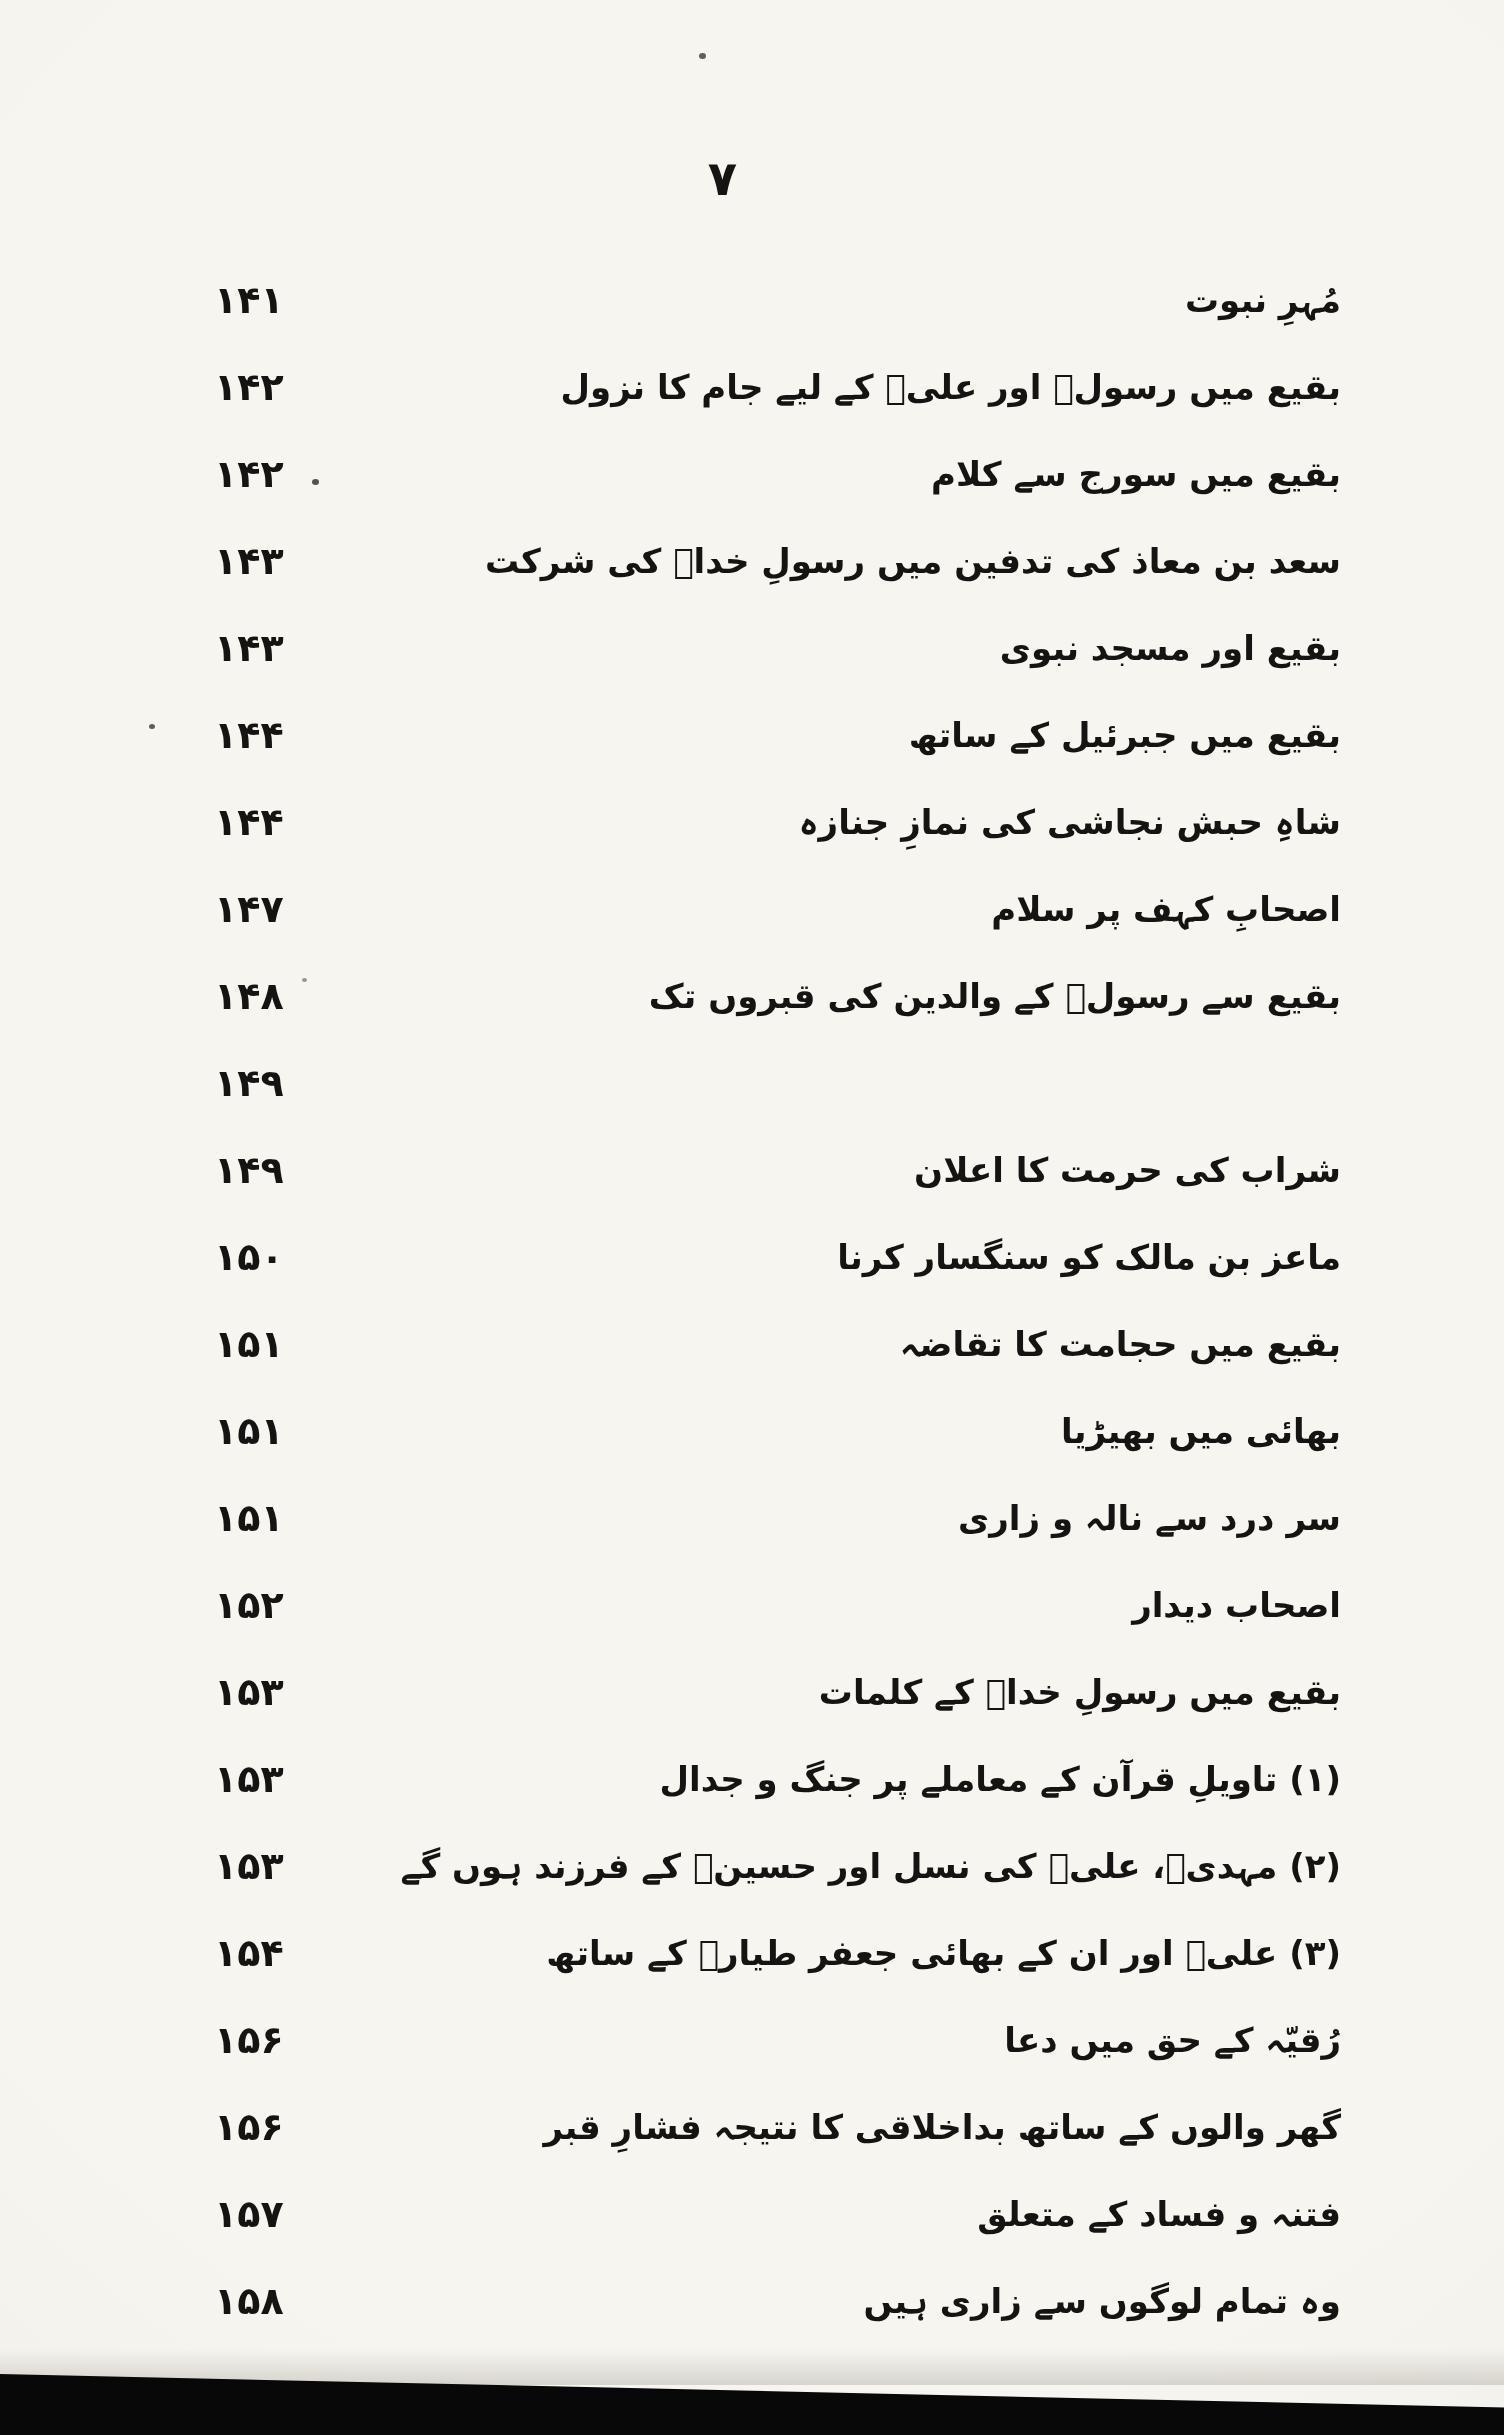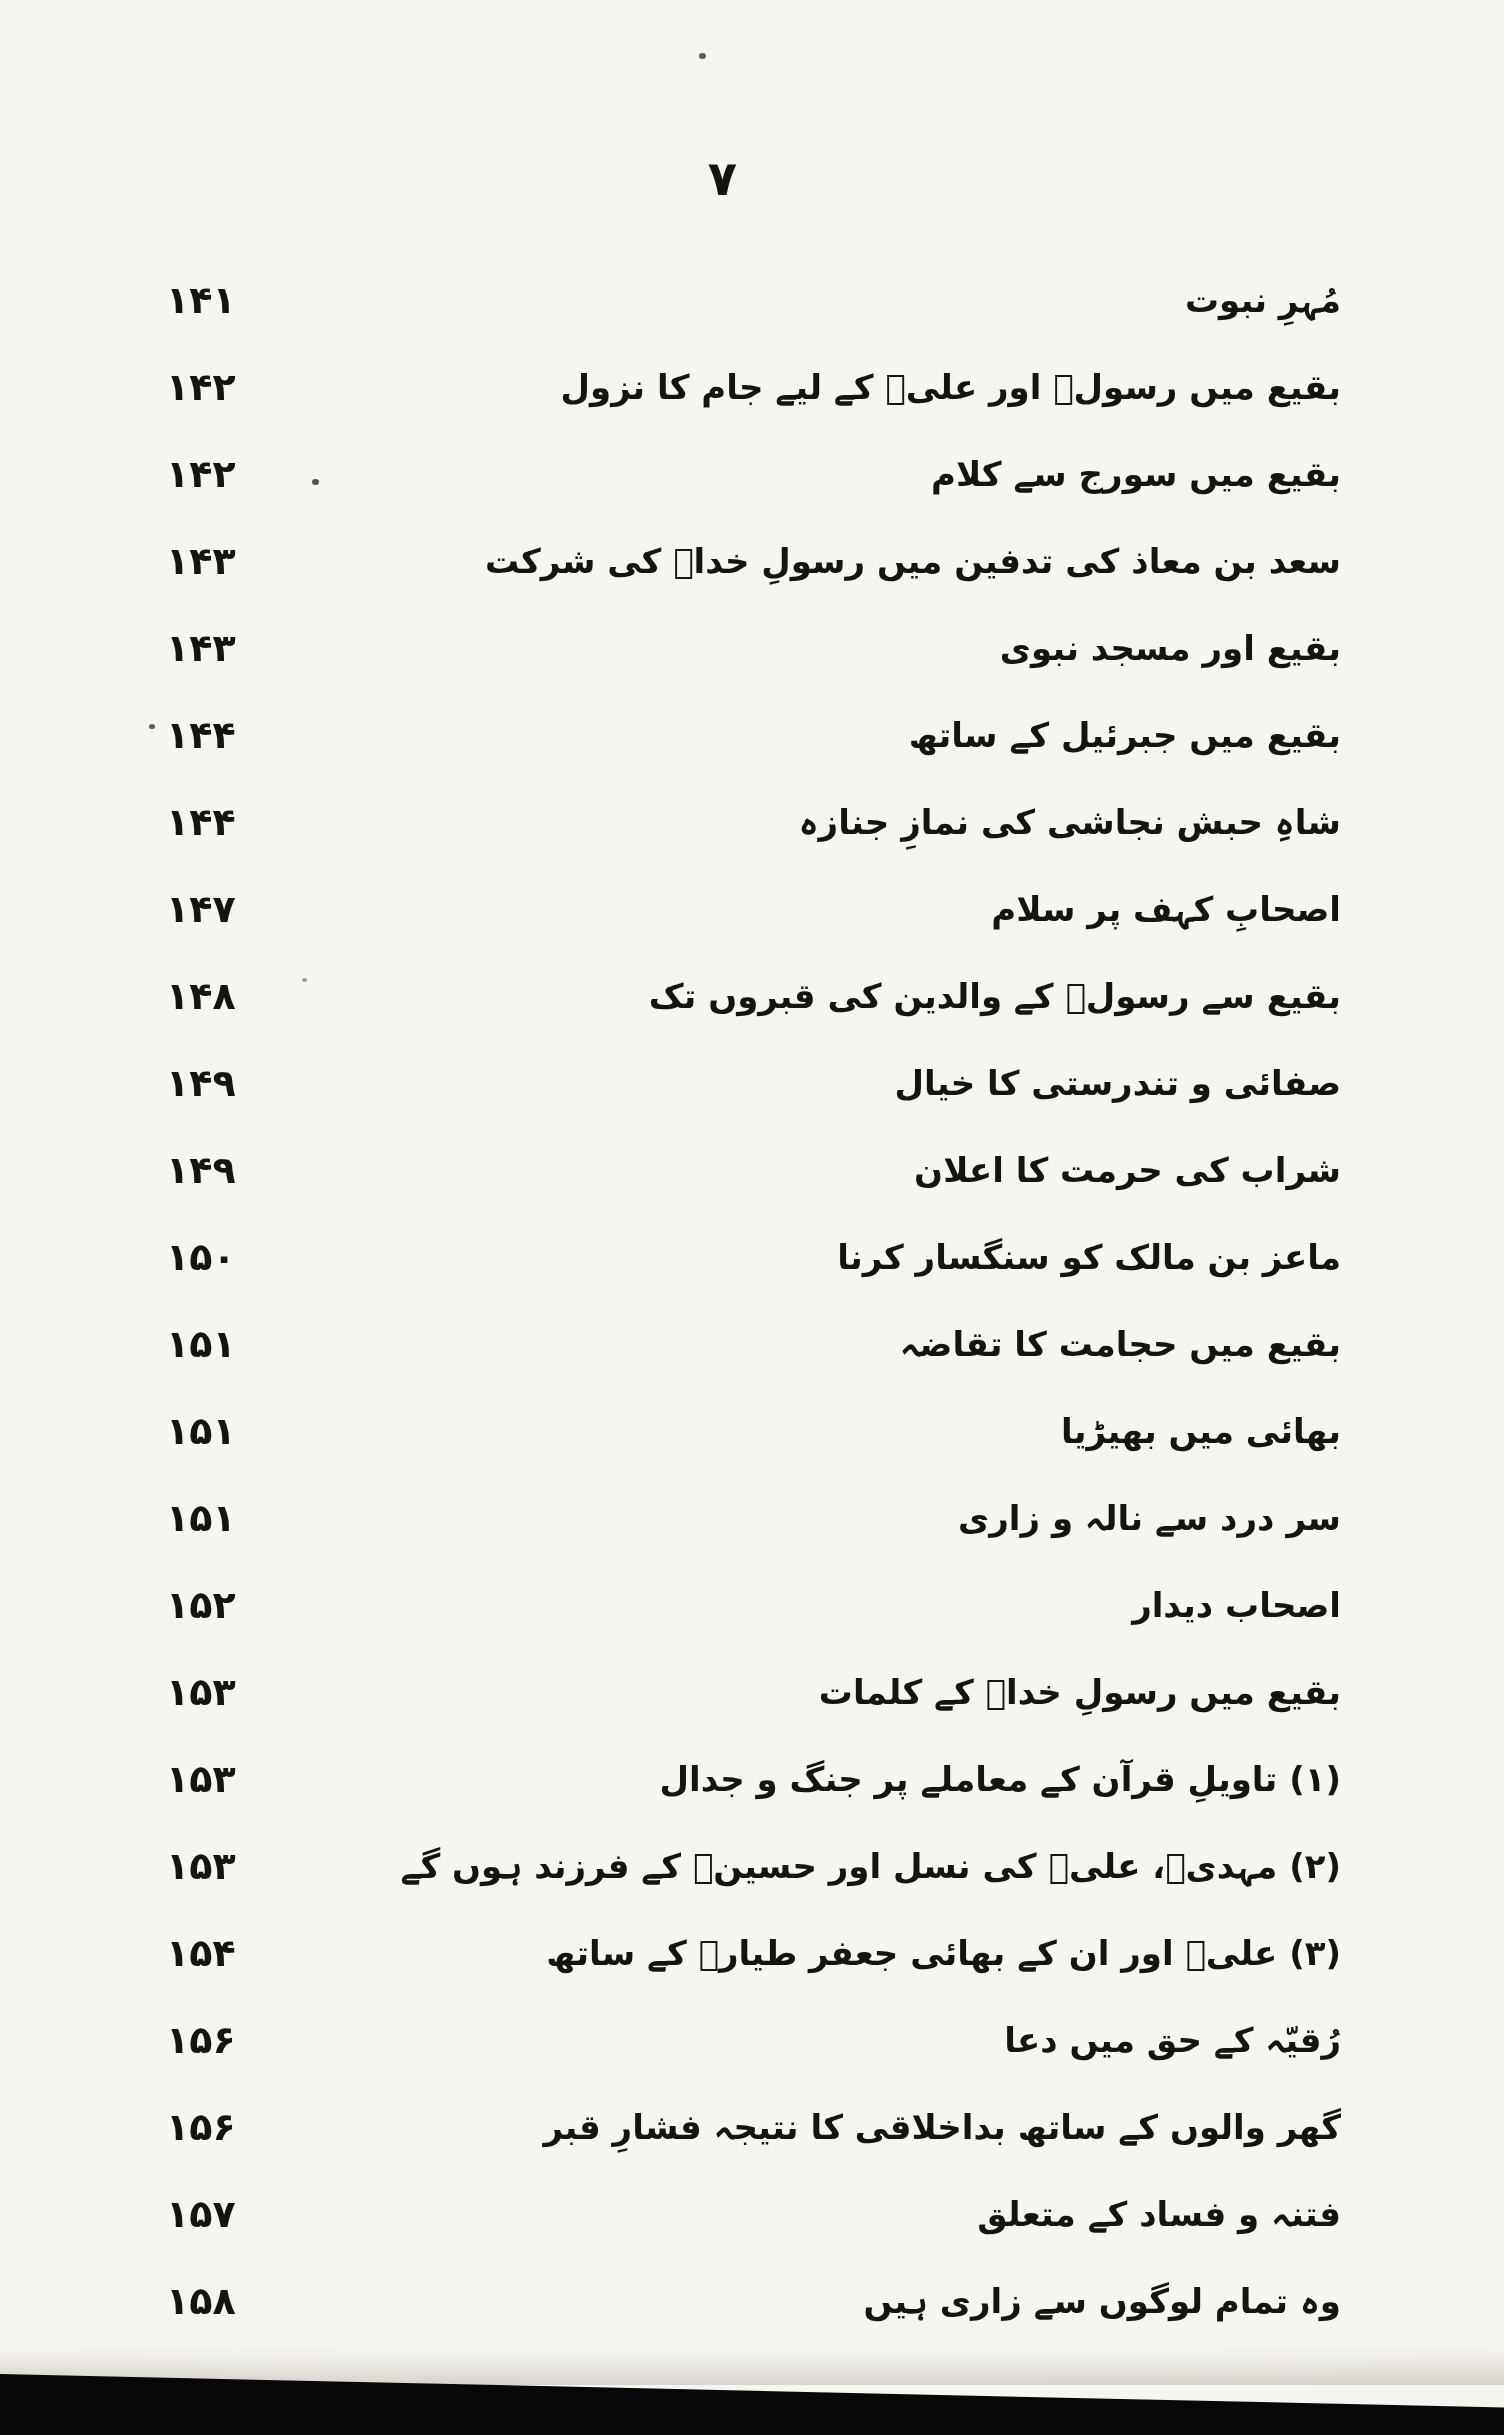--- a/index.html
+++ b/index.html
@@ -30,20 +30,21 @@
     text-align:center;
     font-size:48px;
     font-weight:bold;
     color:var(--ink);
   }
   .toc{
     position:absolute;
     top:256px;
     left:0;
     right:0;
+    padding-left:48px;
   }
   .toc-row{
     position:relative;
     height:87px;
   }
   .num{
     position:absolute;
     left:166px;
     top:50%;
     transform:translateY(-50%);
@@ -145,21 +146,20 @@
       <span class="title">اصحابِ کہف پر سلام</span>
     </div>
 
     <div class="toc-row">
       <span class="num">۱۴۸</span>
       <span class="title">بقیع سے رسولؐ کے والدین کی قبروں تک</span>
     </div>
 
     <div class="toc-row">
       <span class="num">۱۴۹</span>
-      <span class="title">صفائی و تندرستی کا خیال</span>
     </div>
 
     <div class="toc-row">
       <span class="num">۱۴۹</span>
       <span class="title">شراب کی حرمت کا اعلان</span>
     </div>
 
     <div class="toc-row">
       <span class="num">۱۵۰</span>
       <span class="title">ماعز بن مالک کو سنگسار کرنا</span>

